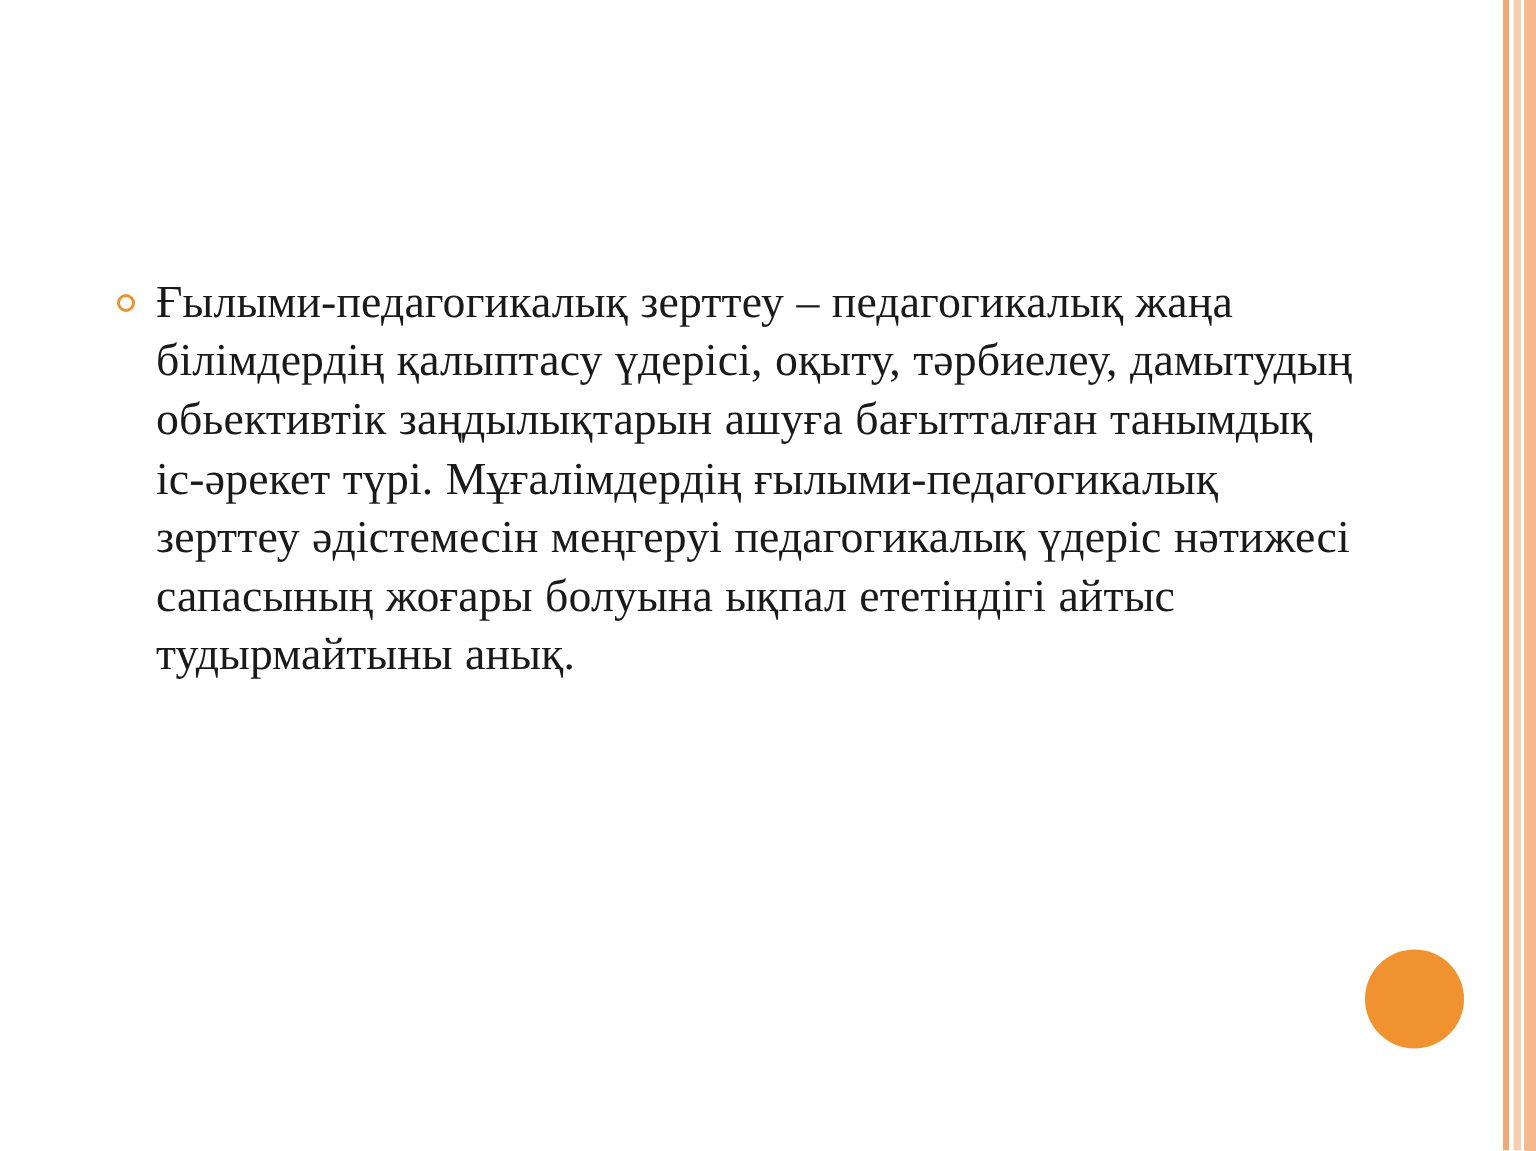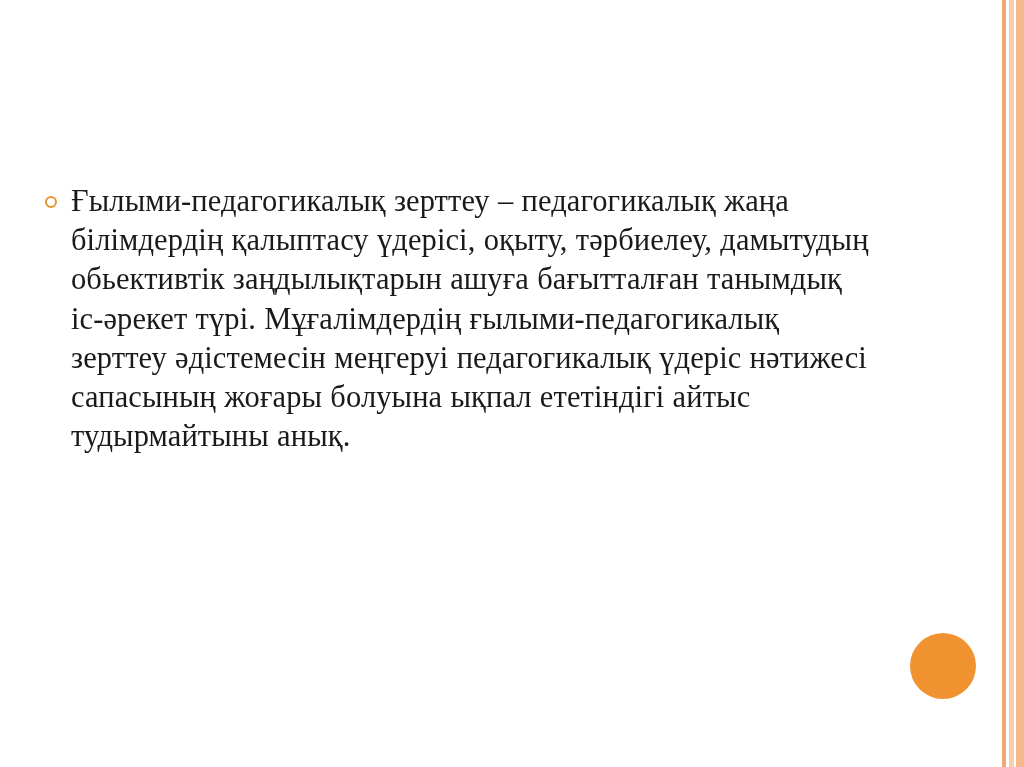--- a/index.html
+++ b/index.html
@@ -44,21 +44,21 @@
     right: 48px;
     bottom: 68px;
     width: 66px;
     height: 66px;
     border-radius: 50%;
     background: #f0922f;
   }
 
   .content {
     position: absolute;
-    left: 45px;
+    left: 78px;
     top: 182px;
     width: 830px;
   }
   .bullet-row {
     display: flex;
     align-items: flex-start;
   }
   .bullet-mark {
     flex: 0 0 auto;
     width: 26px;

